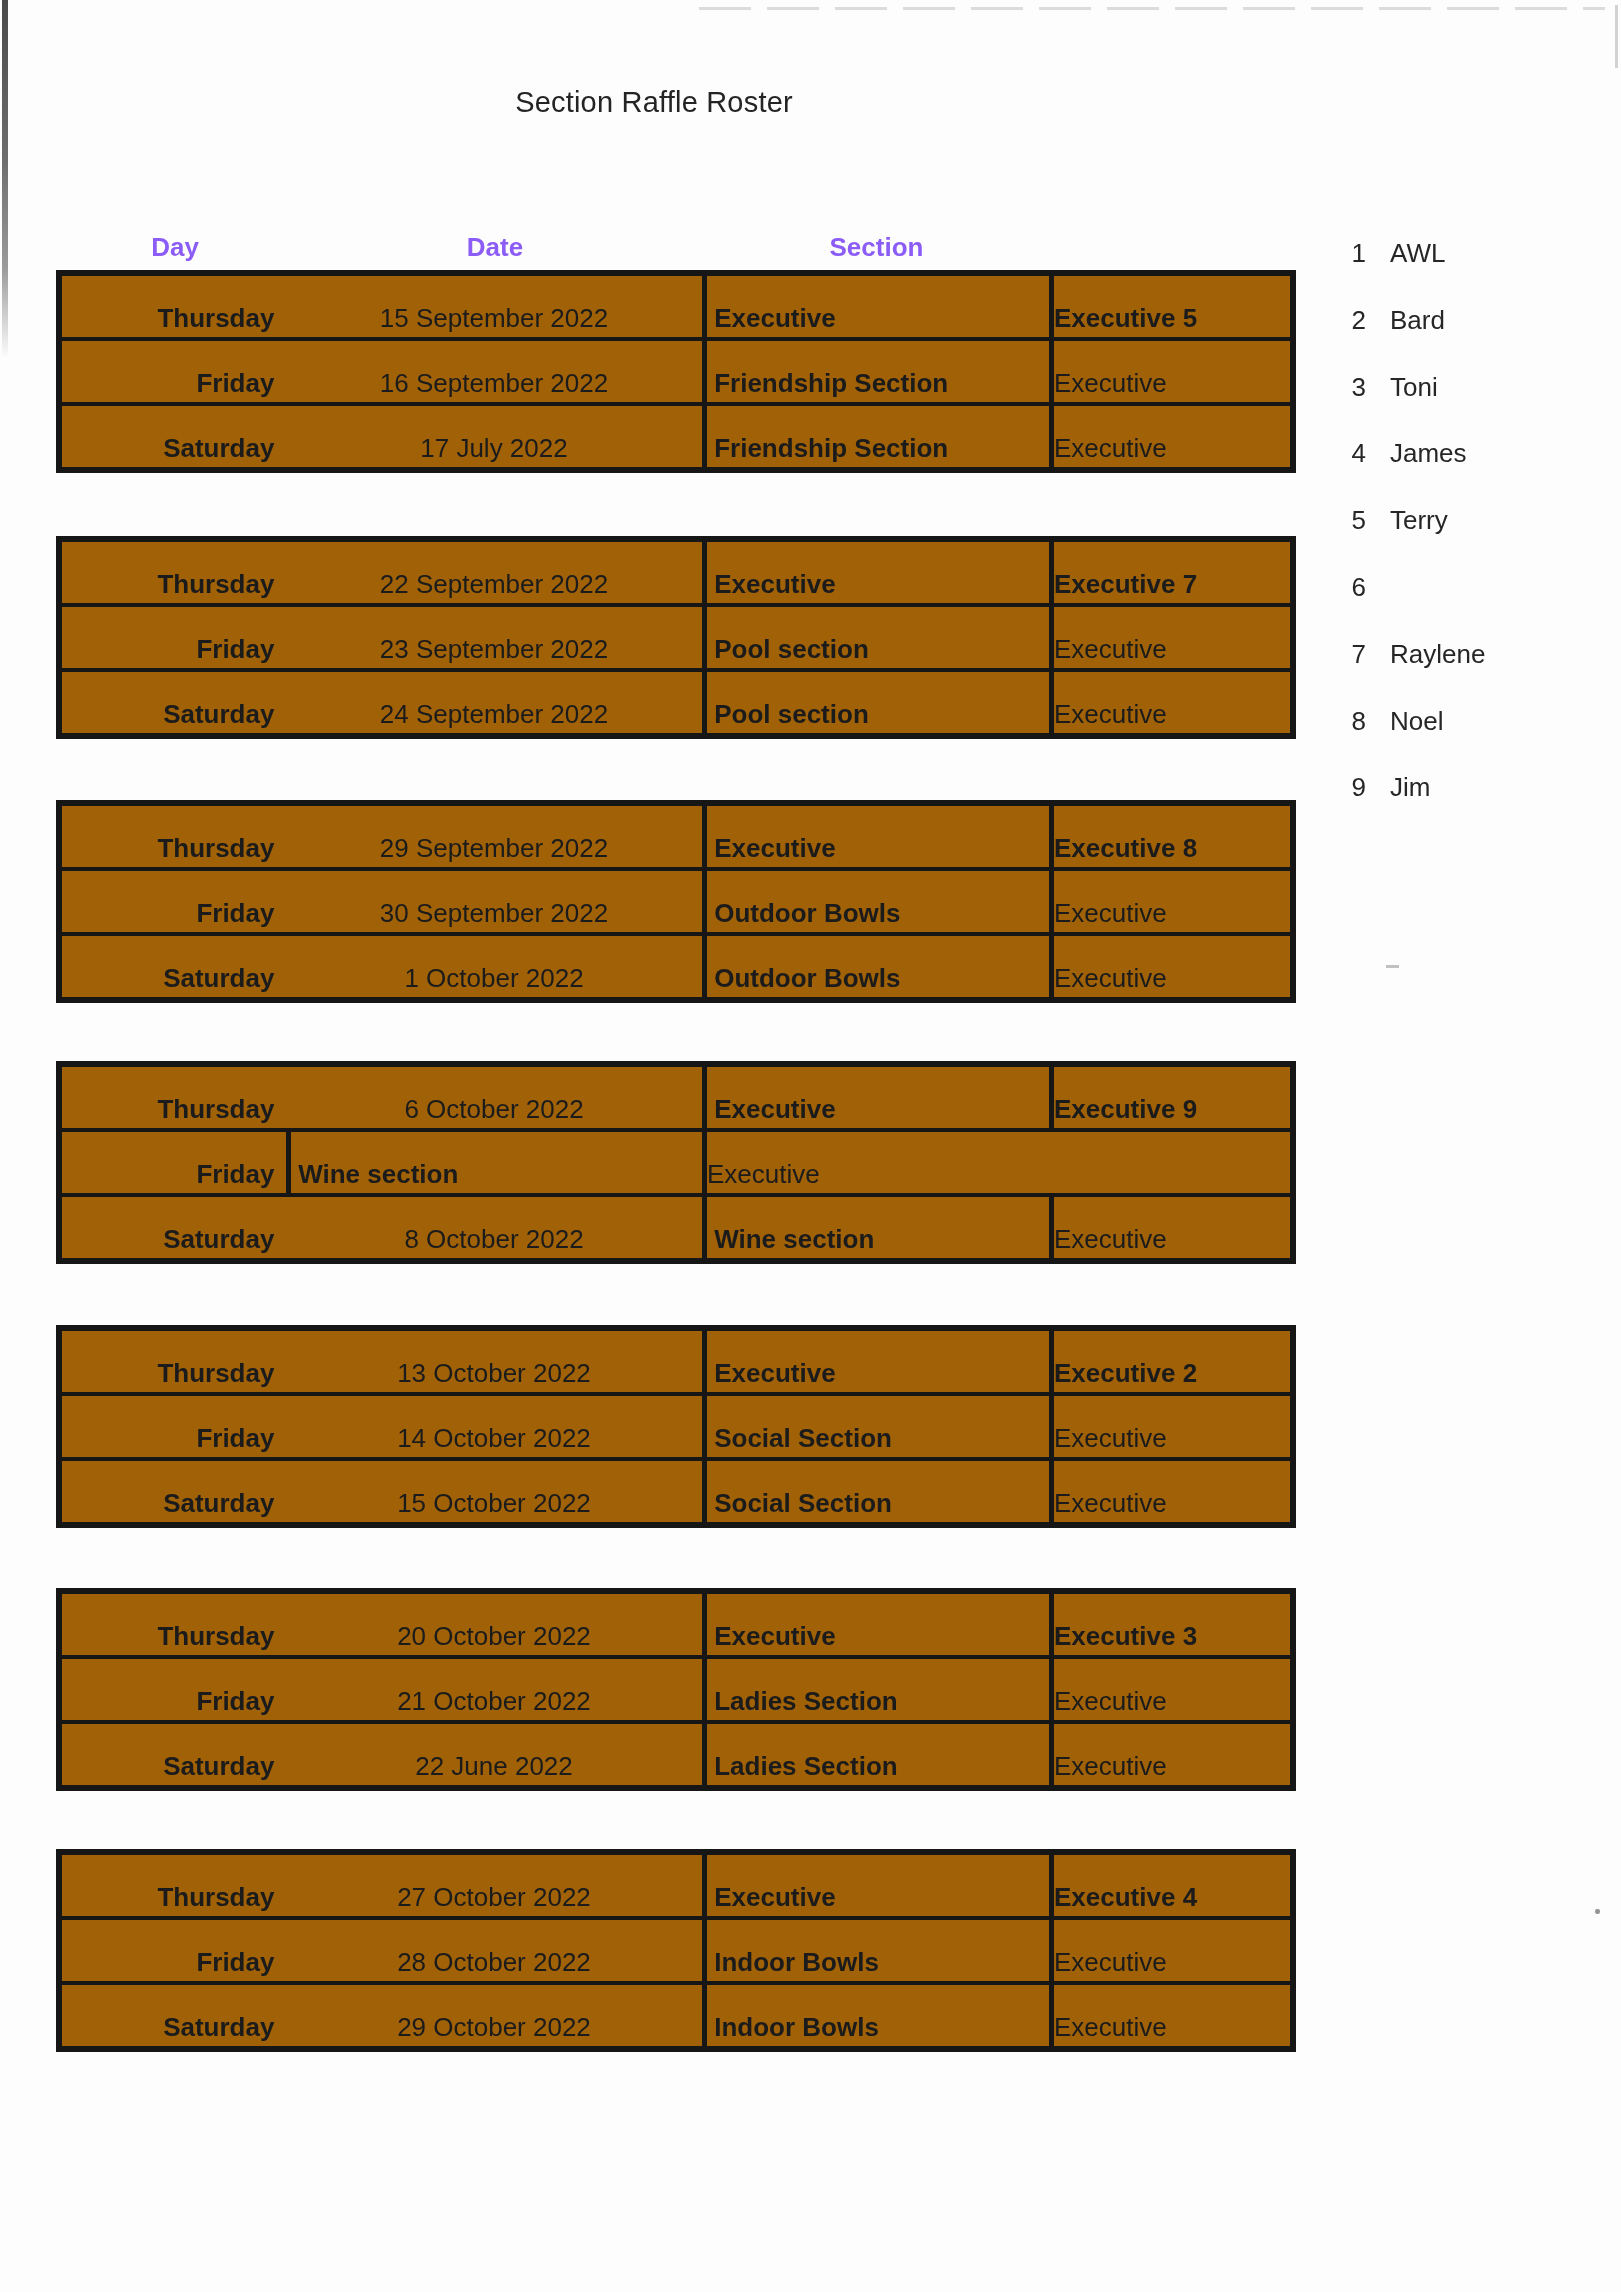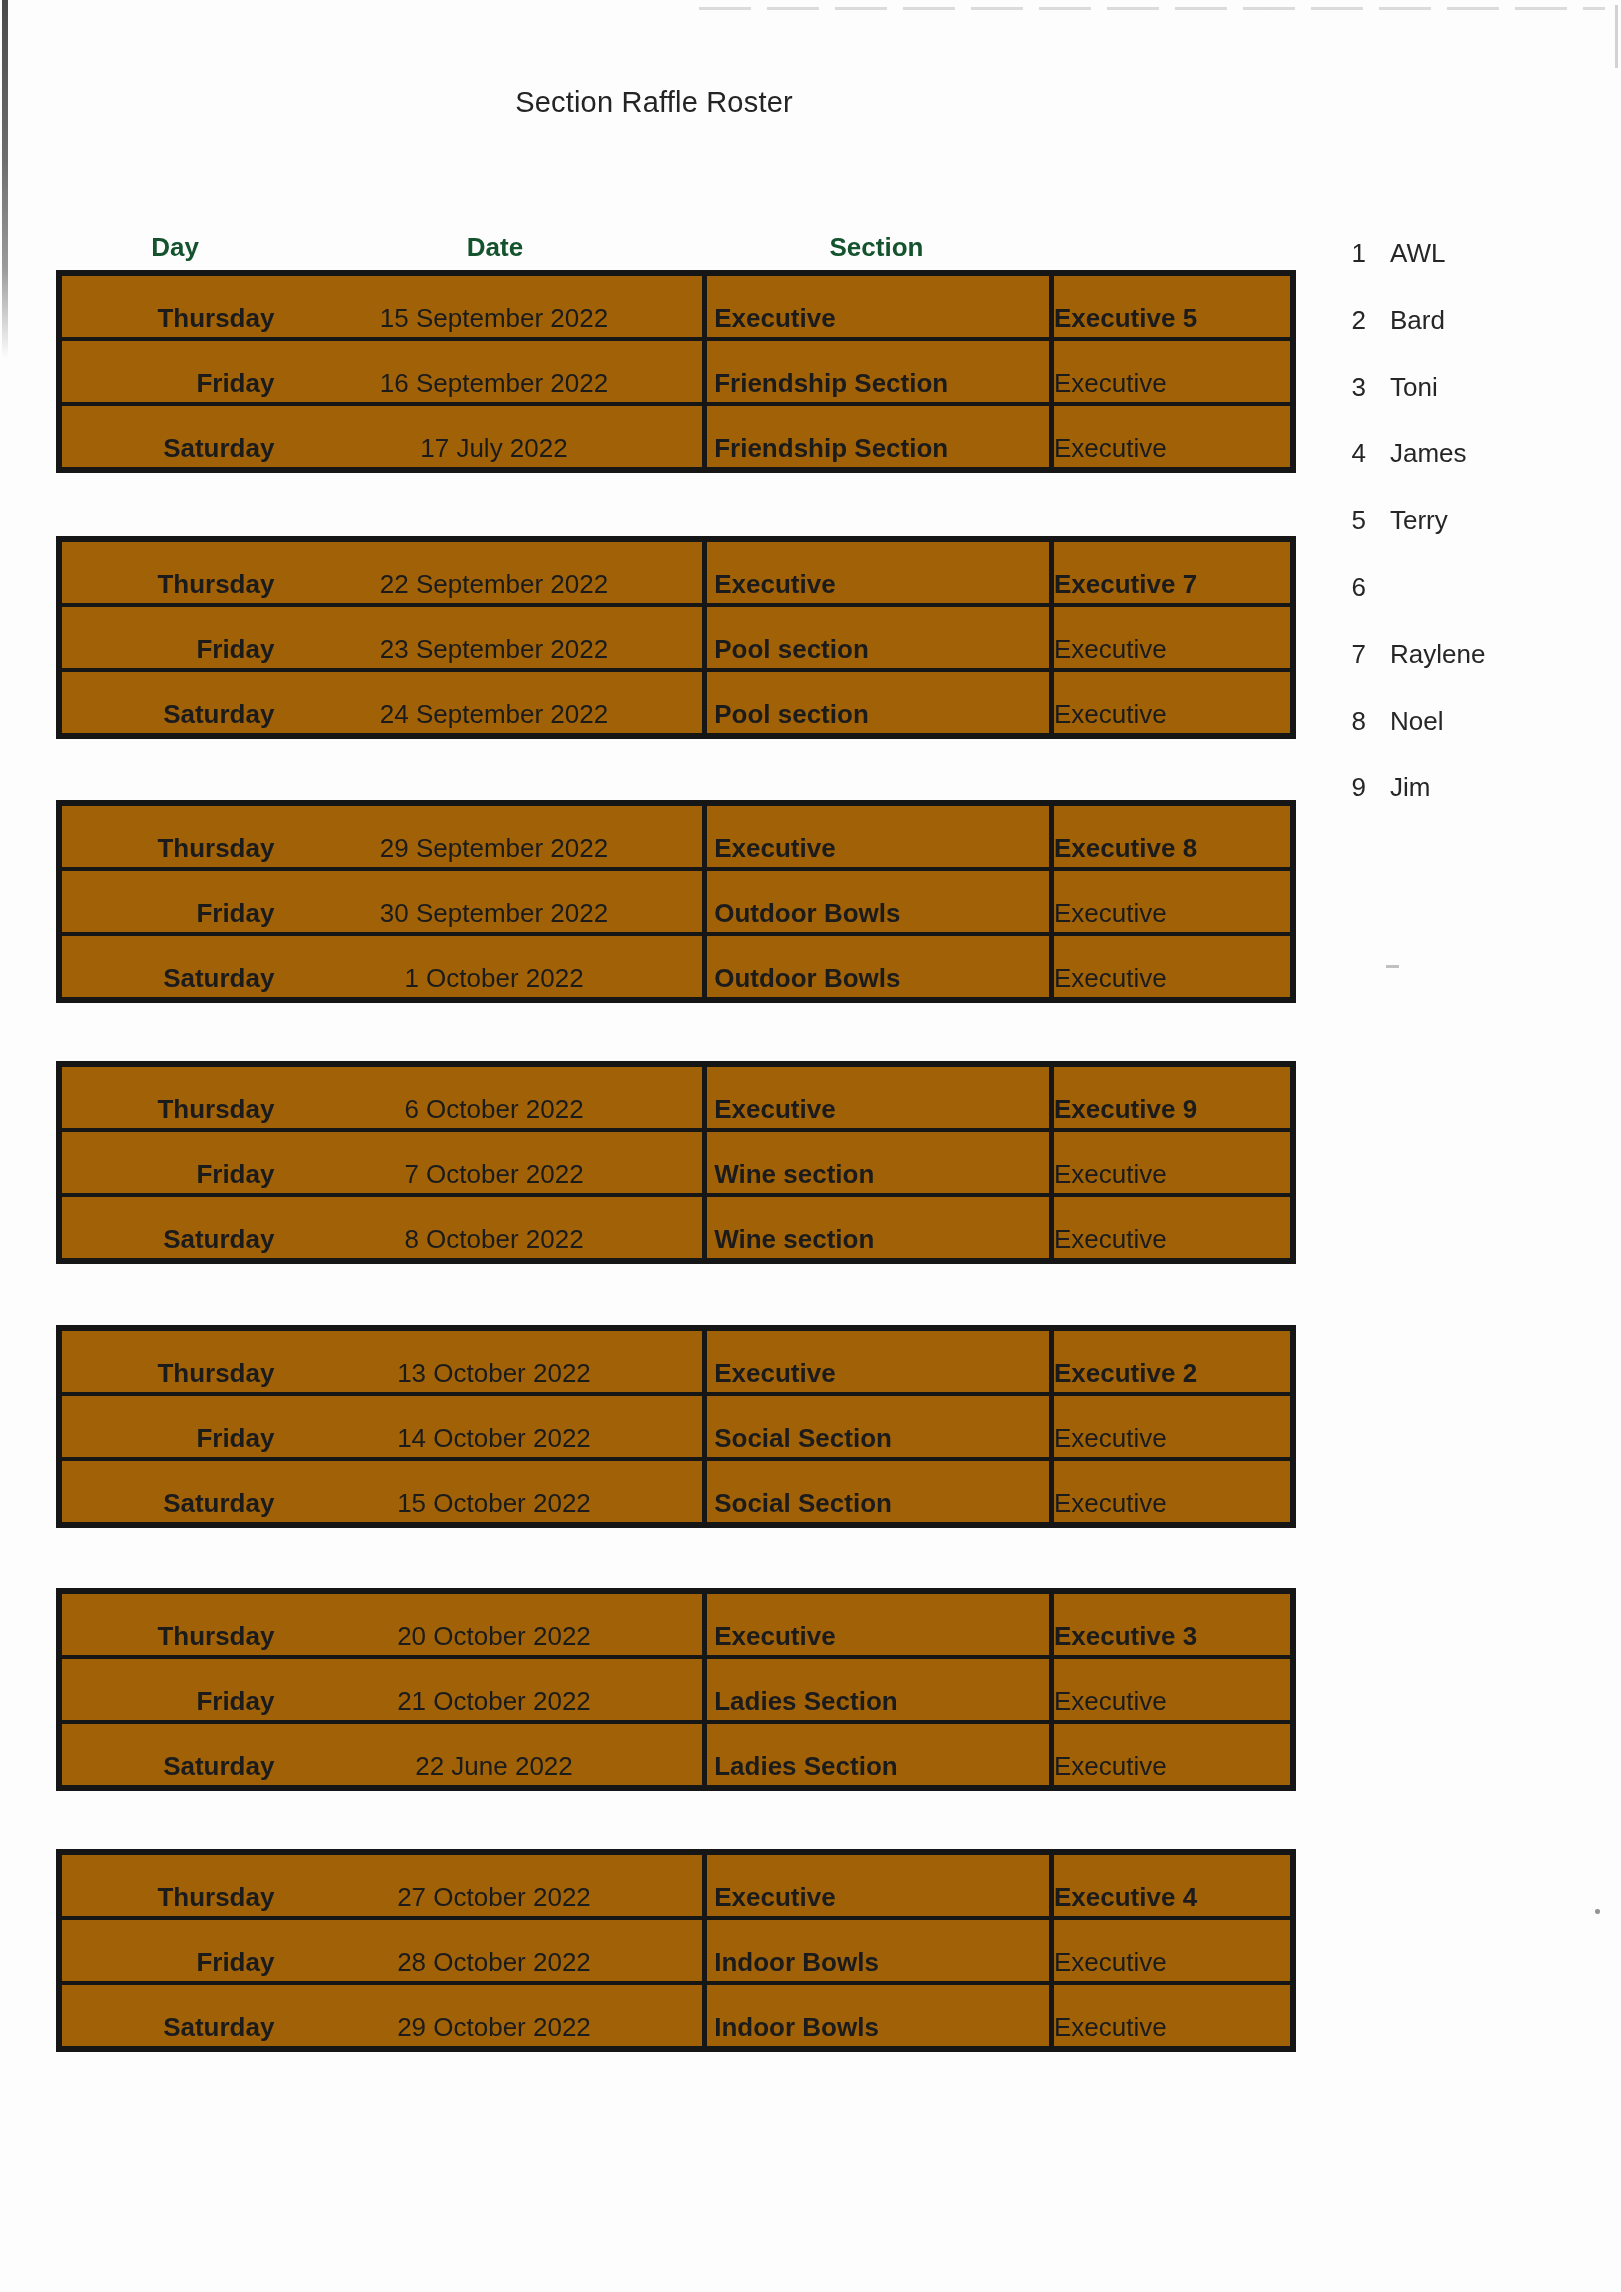--- a/index.html
+++ b/index.html
@@ -33,21 +33,21 @@
   
   .col-headers {
     position: absolute;
     left: 63px;
     top: 229px;
     width: 1228px;
     display: grid;
     grid-template-columns: 224px 416px 347px 241px;
     font-size: 26px;
     font-weight: 700;
-    color: #14532d;
+    color: #8b5cf6;
   }
   .col-headers .hcell {
     text-align: center;
     height: 36px;
     line-height: 36px;
   }
 
   
   .rtable {
     position: absolute;
@@ -251,21 +251,20 @@
       </div>
       <div class="rtable" style="top: 1061px;">
         <div class="trow">
           <div class="cell c1">Thursday</div>
           <div class="cell c2">6 October 2022</div>
           <div class="cell c3">Executive</div>
           <div class="cell c4 bold">Executive 9</div>
         </div>
         <div class="trow">
           <div class="cell c1">Friday</div>
-          <div class="cell c2">7 October 2022</div>
           <div class="cell c3">Wine section</div>
           <div class="cell c4">Executive</div>
         </div>
         <div class="trow">
           <div class="cell c1">Saturday</div>
           <div class="cell c2">8 October 2022</div>
           <div class="cell c3">Wine section</div>
           <div class="cell c4">Executive</div>
         </div>
       </div>

